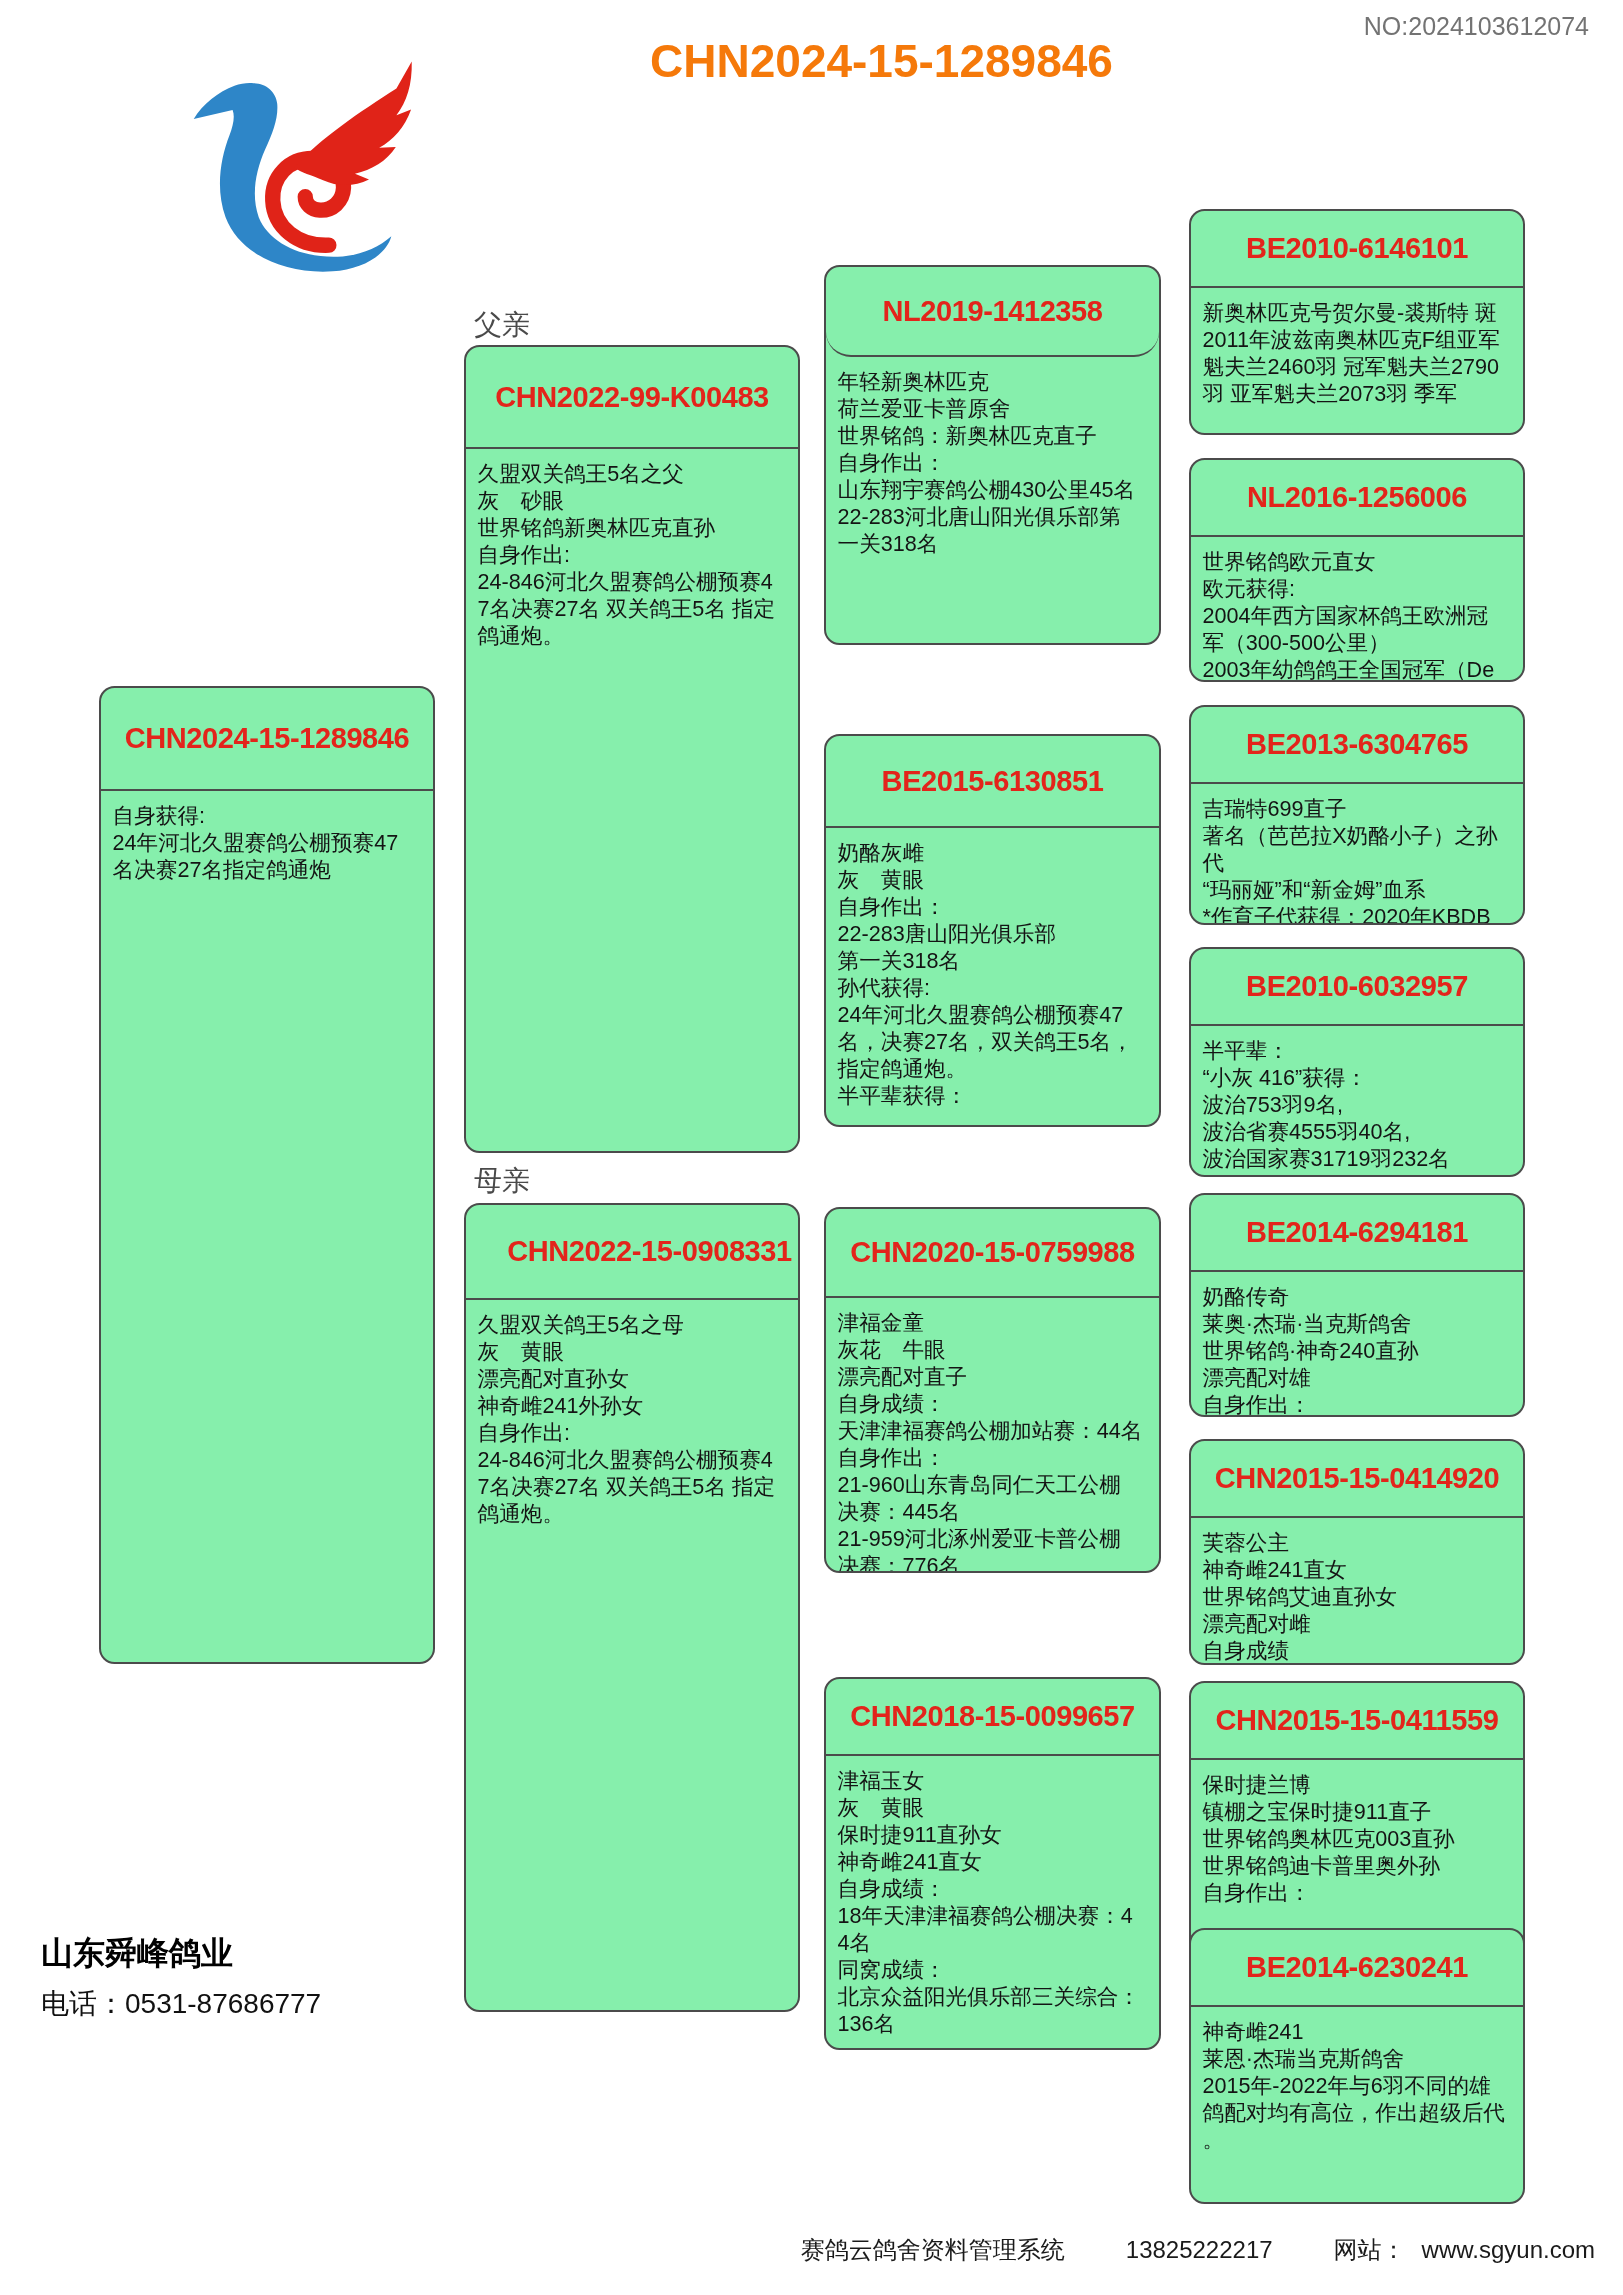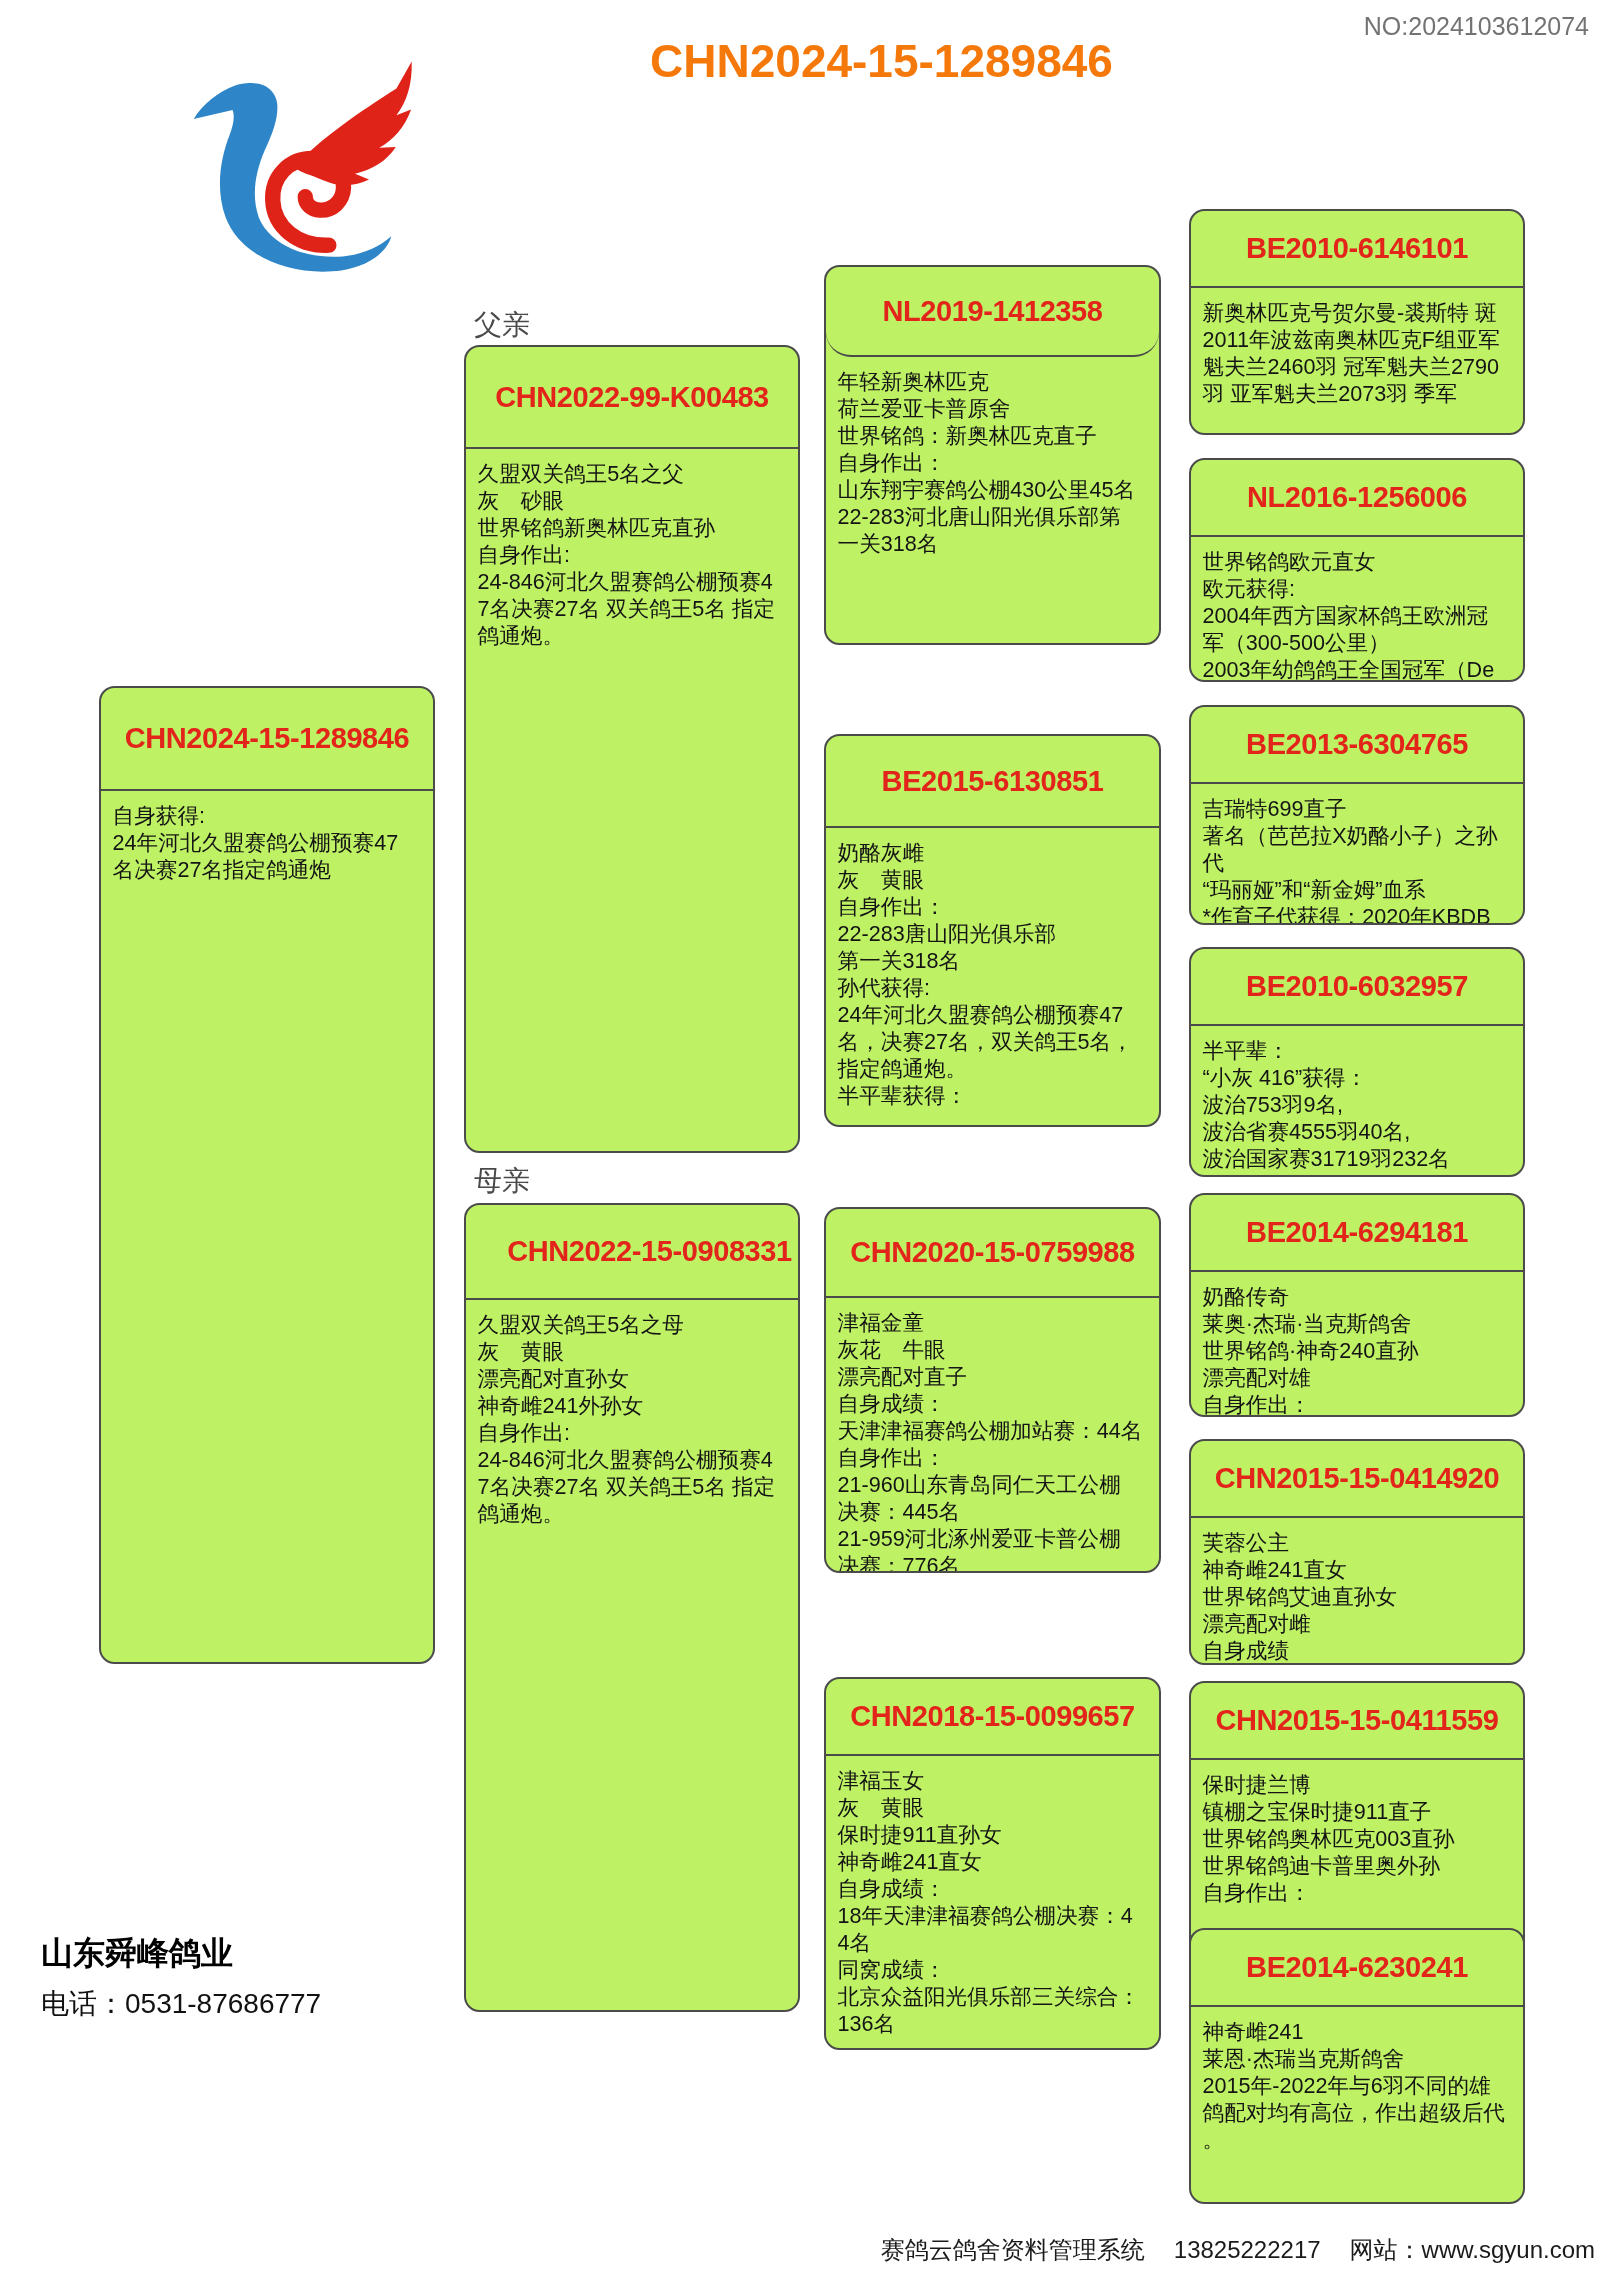--- a/index.html
+++ b/index.html
@@ -21,21 +21,21 @@
   }
   .logo{position:absolute;left:158px;top:31px;width:255px;height:255px;}
 
   .side-label{
     position:absolute;font-size:28px;color:#4a4a4a;
   }
   .label-father{left:474px;top:306px;}
   .label-mother{left:474px;top:1162px;}
 
   .pbox{
-    position:absolute;background:#bef264;
+    position:absolute;background:#86efac;
     border:2.3px solid #4b4b4b;border-radius:15.5px;
     box-sizing:border-box;overflow:hidden;
   }
   .pbox-title{
     display:flex;align-items:center;justify-content:center;
     border-bottom:2.3px solid #4b4b4b;box-sizing:border-box;
     font-size:29px;font-weight:bold;color:#e3241b;
     white-space:nowrap;letter-spacing:-0.4px;
   }
   .pbox-body{
@@ -74,21 +74,21 @@
   .gg8{top:1928px;height:276px;}
 
   .owner{position:absolute;left:41px;top:1932px;}
   .owner-name{font-size:32px;font-weight:bold;color:#000;}
   .owner-phone{font-size:28px;color:#111;margin-top:9.3px;}
 
   .footer{
     position:absolute;right:28px;top:2234px;
     font-size:24px;color:#1a1a1a;white-space:nowrap;
   }
-  .footer span{margin-left:0;}
+  .footer span{margin-left:16px;}
   .footer .gap{display:inline-block;width:29px;}
 </style>
 </head>
 <body>
 
 <div class="page">
 
   <div class="doc-no">NO:2024103612074</div>
 
   <div class="page-title">CHN2024-15-1289846</div>

